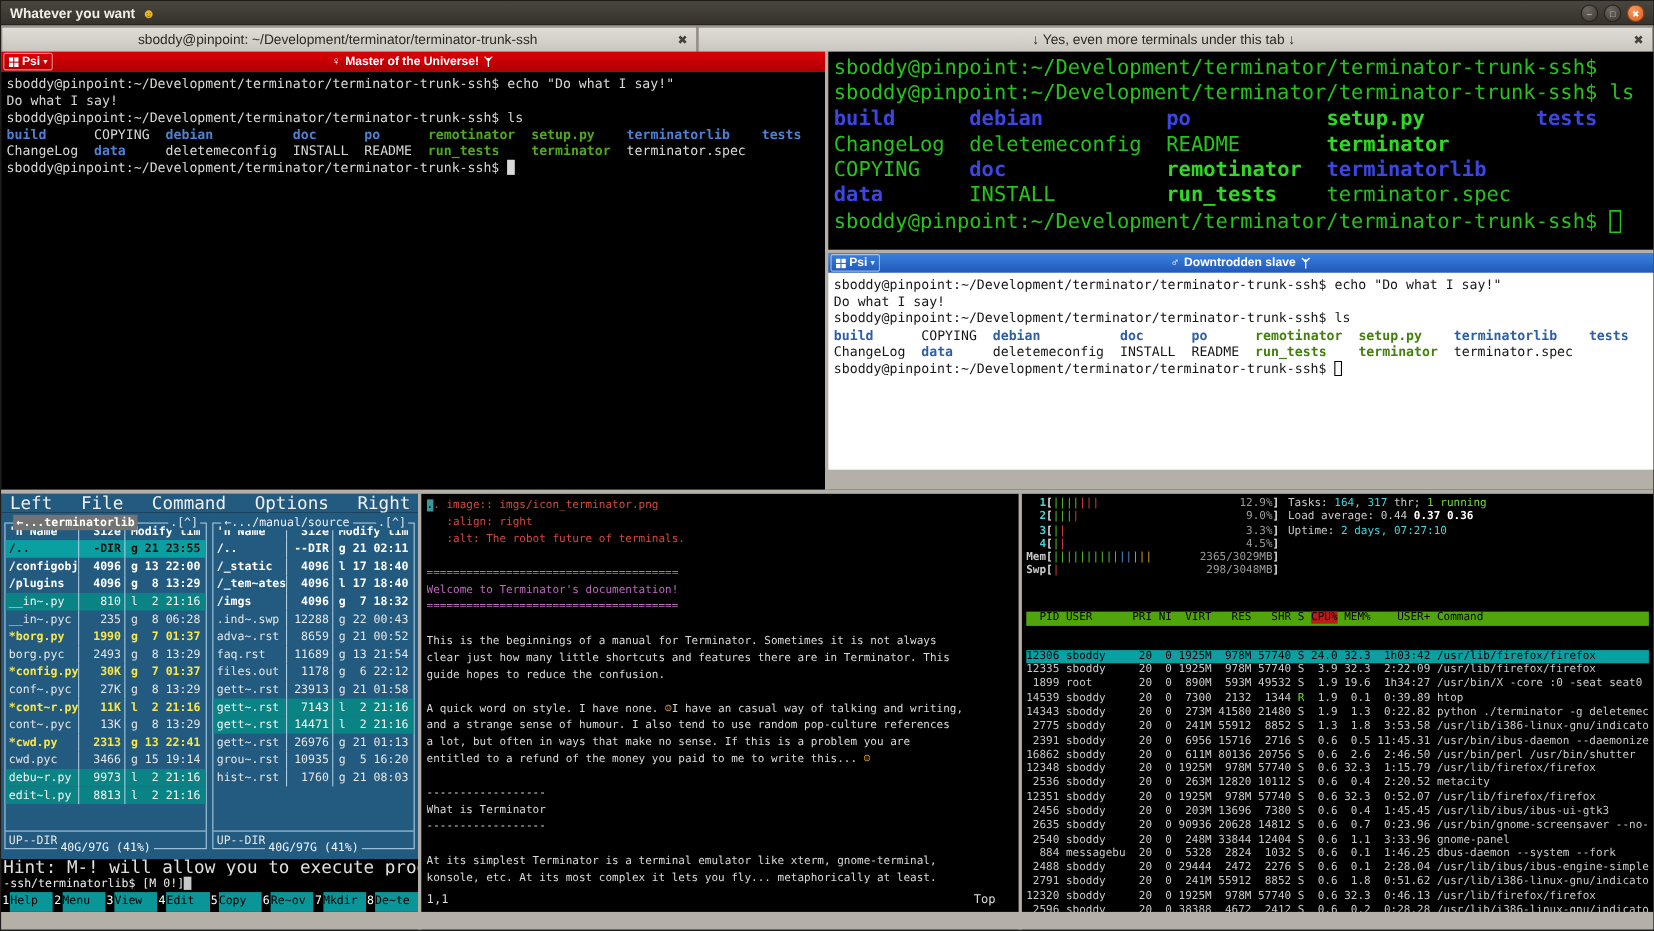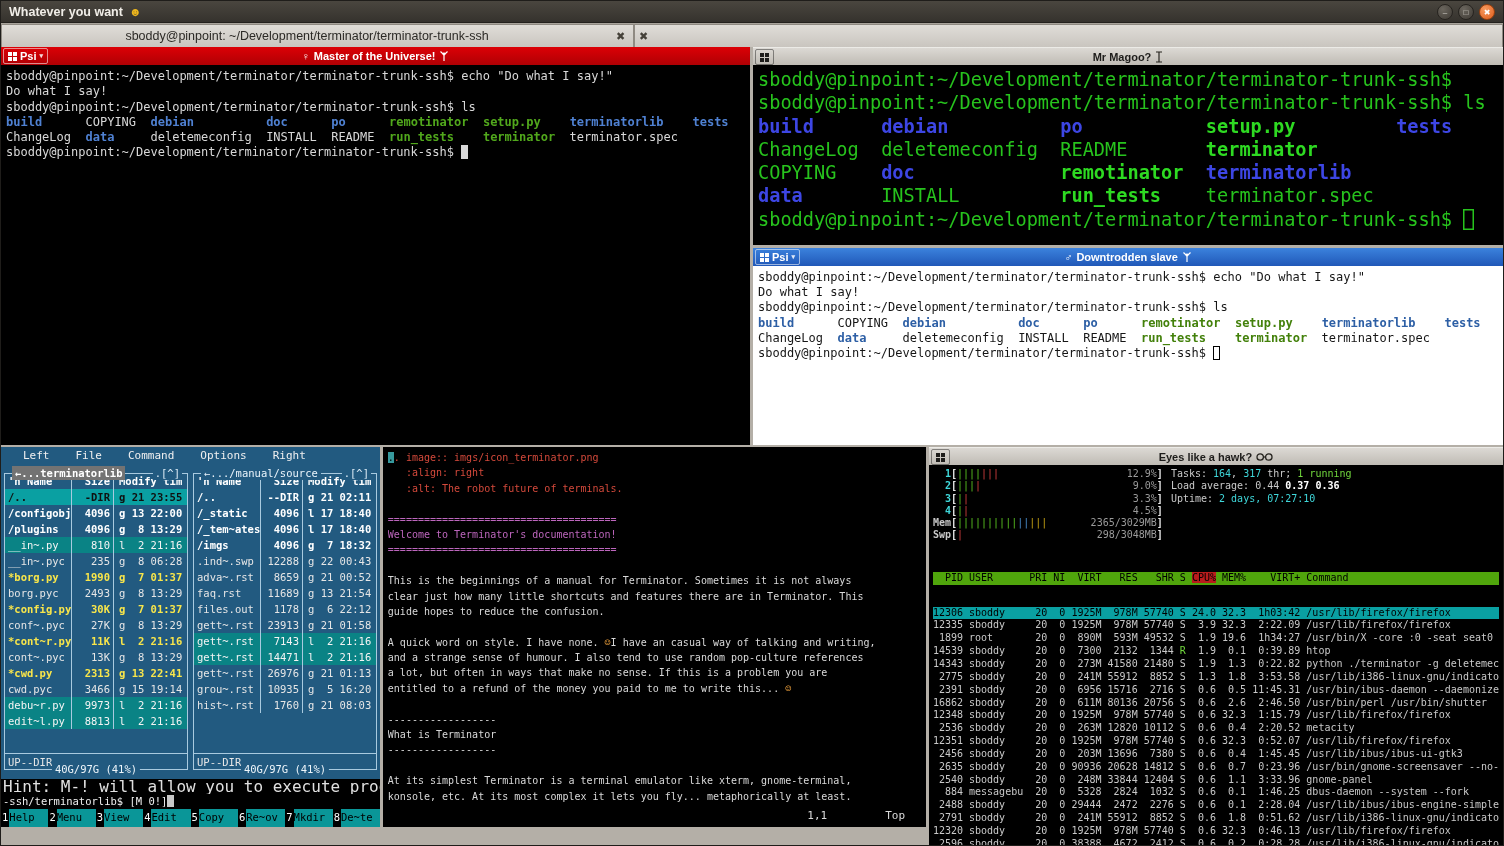--- a/index.html
+++ b/index.html
@@ -69,25 +69,25 @@
 .t-slave .c-exe{color:#43810b;font-weight:bold}
 .t-slave .c-hcursor{box-shadow:inset 0 0 0 1px #000}
 
 
 .t-vim{height:380px;padding:3px 5px;color:#d9d9d9;display:flex;flex-direction:column}
 .t-vim .tline{font-size:10px;line-height:15.4px;height:15.4px}
 .t-vim .c-red{color:#d4493b}
 .t-vim .c-purple{color:#bd66bd}
 .t-vim .c-emoji{color:#f2a33c}
 .t-vim .c-vcursor{background:#37999d;color:#000}
-.vim-status{margin-top:auto;display:flex;justify-content:flex-end;gap:58px;padding:0 16px 2px 0;font-family:"DejaVu Sans Mono",monospace;font-size:11px;color:#d9d9d9}
+.vim-status{margin-top:auto;display:flex;justify-content:space-between;gap:58px;padding:0 16px 2px 0;font-family:"DejaVu Sans Mono",monospace;font-size:11px;color:#d9d9d9}
 
 
 .mc{height:380px;display:flex;flex-direction:column;background:#000;font-family:"DejaVu Sans Mono",monospace;white-space:pre}
-.mc-menu{flex:0 0 17px;background:#225a80;color:#f0f0f0;font-size:11px;line-height:17px;display:flex;gap:26px;padding-left:22px}
+.mc-menu{flex:0 0 17px;background:#225a80;color:#f0f0f0;font-size:16px;line-height:17px;display:flex;gap:26px;padding-left:8px}
 .mc-panels{flex:1;display:flex;gap:5px;background:#225a80;padding:9px 3px}
 .mc-panel{flex:1;position:relative;border:1px solid #a9cadf;display:flex;flex-direction:column;font-size:10.5px;overflow:visible}
 .mc-path{position:absolute;top:-8px;left:7px;background:#737373;padding:0 3px;color:#fff;font-weight:bold;line-height:14px;font-size:10.5px}
 .mc-path.plain{background:#225a80;color:#eaf4fb;font-weight:normal}
 .mc-corner{position:absolute;top:-8px;right:5px;background:#225a80;padding:0 2px;color:#dcebf5;line-height:14px;font-size:10.5px}
 .mc-free{position:absolute;bottom:-8px;left:50%;transform:translateX(-50%);background:#225a80;padding:0 3px;color:#eef6fb;line-height:15px;font-size:10.5px;white-space:nowrap}
 .mc-headrow,.mc-row{display:grid;grid-template-columns:1fr 42px 74px;height:16px;line-height:16px;color:#e6e6e6}
 .mc-headrow{height:15px;line-height:15px;font-weight:bold;color:#fff}
 .mc-hsize,.mc-size{text-align:right;border-left:1px solid #a9cadf;padding-right:3px;overflow:hidden}
 .mc-hdate,.mc-date{border-left:1px solid #a9cadf;padding-left:5px;overflow:hidden}
@@ -146,20 +146,21 @@
       <span class="win-btn close">✖</span>
     </span>
   </div>
 
   <div class="tabbar">
     <div class="tab" style="width:633px">
       <span class="tab-label">sboddy@pinpoint: ~/Development/terminator/terminator-trunk-ssh</span>
       <span class="tab-close">✖</span>
     </div>
     <div class="tab" style="flex:1">
+      <span class="tab-label">↓ Yes, even more terminals under this tab ↓</span>
       <span class="tab-close">✖</span>
     </div>
   </div>
 
   <div class="top-row">
 
     <div class="pane" style="width:749px">
       <div class="tbar red">
         <span class="tb-chip">
           <svg class="gicon" viewBox="0 0 9 9">
@@ -179,36 +180,20 @@
               <circle cx="5" cy="4" r="1.4"></circle>
             </svg>
         </span>
       </div>
       <div class="tbody t-master"><div class="tline"><span>sboddy@pinpoint:~/Development/terminator/terminator-trunk-ssh$ echo "Do what I say!"</span></div><div class="tline"><span>Do what I say!</span></div><div class="tline"><span>sboddy@pinpoint:~/Development/terminator/terminator-trunk-ssh$ ls</span></div><div class="tline"><span class="c-dir">build</span><span>      </span><span>COPYING</span><span>  </span><span class="c-dir">debian</span><span>          </span><span class="c-dir">doc</span><span>      </span><span class="c-dir">po</span><span>      </span><span class="c-exe">remotinator</span><span>  </span><span class="c-exe">setup.py</span><span>    </span><span class="c-dir">terminatorlib</span><span>    </span><span class="c-dir">tests</span></div><div class="tline"><span>ChangeLog</span><span>  </span><span class="c-dir">data</span><span>     </span><span>deletemeconfig</span><span>  </span><span>INSTALL</span><span>  </span><span>README</span><span>  </span><span class="c-exe">run_tests</span><span>    </span><span class="c-exe">terminator</span><span>  </span><span>terminator.spec</span></div><div class="tline"><span>sboddy@pinpoint:~/Development/terminator/terminator-trunk-ssh$ </span><span class="c-cursor"> </span></div></div>
     </div>
 
     <div class="vdiv"></div>
 
     <div class="pane" style="flex:1">
-      <div class="tbar grey">
-        <span class="tb-chip">
-          <svg class="gicon" viewBox="0 0 9 9">
-              <rect width="4" height="4"></rect>
-              <rect x="5" width="4" height="4"></rect>
-              <rect y="5" width="4" height="4"></rect>
-              <rect x="5" y="5" width="4" height="4"></rect>
-            </svg>
-        </span>
-        <span class="tb-title">
-          <span>Mr Magoo?</span>
-          <svg class="ibeam" viewBox="0 0 8 12">
-              <path d="M1 1h6M4 1v10M1 11h6"></path>
-            </svg>
-        </span>
-      </div>
       <div class="tbody t-magoo"><div class="tline"><span>sboddy@pinpoint:~/Development/terminator/terminator-trunk-ssh$</span></div><div class="tline"><span>sboddy@pinpoint:~/Development/terminator/terminator-trunk-ssh$ ls</span></div><div class="tline"><span class="c-dir">build</span><span>      </span><span class="c-dir">debian</span><span>          </span><span class="c-dir">po</span><span>           </span><span class="c-exe">setup.py</span><span>         </span><span class="c-dir">tests</span></div><div class="tline"><span>ChangeLog</span><span>  </span><span>deletemeconfig</span><span>  </span><span>README</span><span>       </span><span class="c-exe">terminator</span></div><div class="tline"><span>COPYING</span><span>    </span><span class="c-dir">doc</span><span>             </span><span class="c-exe">remotinator</span><span>  </span><span class="c-dir">terminatorlib</span></div><div class="tline"><span class="c-dir">data</span><span>       </span><span>INSTALL</span><span>         </span><span class="c-exe">run_tests</span><span>    </span><span>terminator.spec</span></div><div class="tline"><span>sboddy@pinpoint:~/Development/terminator/terminator-trunk-ssh$ </span><span class="c-hcursor"> </span></div></div>
 
       <div class="hdiv3"></div>
 
       <div class="tbar blue">
         <span class="tb-chip">
           <svg class="gicon" viewBox="0 0 9 9">
               <rect width="4" height="4"></rect>
               <rect x="5" width="4" height="4"></rect>
               <rect y="5" width="4" height="4"></rect>
@@ -277,44 +262,26 @@
         <div class="vim-status">
           <span>1,1</span>
           <span>Top</span>
         </div>
       </div>
     </div>
 
     <div class="vdiv"></div>
 
     <div class="pane" style="flex:1">
-      <div class="tbar grey">
-        <span class="tb-chip">
-          <svg class="gicon" viewBox="0 0 9 9">
-              <rect width="4" height="4"></rect>
-              <rect x="5" width="4" height="4"></rect>
-              <rect y="5" width="4" height="4"></rect>
-              <rect x="5" y="5" width="4" height="4"></rect>
-            </svg>
-        </span>
-        <span class="tb-title">
-          <span>Eyes like a hawk?</span>
-          <svg class="specs" viewBox="0 0 17 10">
-              <circle cx="4.2" cy="5" r="3.2"></circle>
-              <circle cx="12.8" cy="5" r="3.2"></circle>
-              <path d="M7.4 5h2.2"></path>
-            </svg>
-        </span>
-      </div>
       <div class="tbody t-htop">
         <div class="htop-head">
           <div class="meters"><div class="meter"><span class="m-label">  1</span><span class="m-br">[</span><span class="m-area"><span class="m-bars"><span class="mb-g">||||</span><span class="mb-r">|||</span></span><span class="m-text">12.9%</span></span><span class="m-br">]</span></div><div class="meter"><span class="m-label">  2</span><span class="m-br">[</span><span class="m-area"><span class="m-bars"><span class="mb-g">|||</span><span class="mb-r">|</span></span><span class="m-text">9.0%</span></span><span class="m-br">]</span></div><div class="meter"><span class="m-label">  3</span><span class="m-br">[</span><span class="m-area"><span class="m-bars"><span class="mb-g">|</span><span class="mb-r">|</span></span><span class="m-text">3.3%</span></span><span class="m-br">]</span></div><div class="meter"><span class="m-label">  4</span><span class="m-br">[</span><span class="m-area"><span class="m-bars"><span class="mb-g">|</span><span class="mb-r">|</span></span><span class="m-text">4.5%</span></span><span class="m-br">]</span></div><div class="meter"><span class="m-label pl">Mem</span><span class="m-br">[</span><span class="m-area"><span class="m-bars"><span class="mb-g">||||||||||</span><span class="mb-b">||</span><span class="mb-y">|||</span></span><span class="m-text">2365/3029MB</span></span><span class="m-br">]</span></div><div class="meter"><span class="m-label pl">Swp</span><span class="m-br">[</span><span class="m-area"><span class="m-bars"><span class="mb-r">|</span></span><span class="m-text">298/3048MB</span></span><span class="m-br">]</span></div></div>
           <div class="hinfo"><div class="tline"><span>Tasks: </span><span class="c-cy">164</span><span>, </span><span class="c-cy">317</span><span> thr</span><span>; </span><span class="c-gr">1 running</span></div><div class="tline"><span>Load average: </span><span>0.44 </span><span class="c-b">0.37 </span><span class="c-b">0.36</span></div><div class="tline"><span>Uptime: </span><span class="c-cy">2 days, 07:27:10</span></div></div>
         </div>
         <div class="h-table">
-          <div><div class="h-row h-head"><span>  PID</span> <span>USER     </span> <span>PRI</span> <span>NI</span> <span> VIRT</span> <span>  RES</span> <span>  SHR</span> <span>S</span> <span class="h-sort">CPU%</span> <span>MEM%</span> <span>   VIRT+</span> <span>Command</span></div></div>
+          <div><div class="h-row h-head"><span>  PID</span> <span>USER     </span> <span>PRI</span> <span>NI</span> <span> VIRT</span> <span>  RES</span> <span>  SHR</span> <span>S</span> <span class="h-sort">CPU%</span> <span>MEM%</span> <span>   USER+</span> <span>Command</span></div></div>
           <div class="h-rows"><div class="h-row h-sel"><span>12306</span> <span>sboddy   </span> <span> 20</span> <span> 0</span> <span>1925M</span> <span> 978M</span> <span>57740</span> <span>S</span> <span>24.0</span> <span>32.3</span> <span> 1h03:42</span> <span>/usr/lib/firefox/firefox</span></div><div class="h-row"><span>12335</span> <span>sboddy   </span> <span> 20</span> <span> 0</span> <span>1925M</span> <span> 978M</span> <span>57740</span> <span>S</span> <span> 3.9</span> <span>32.3</span> <span> 2:22.09</span> <span>/usr/lib/firefox/firefox</span></div><div class="h-row"><span> 1899</span> <span>root     </span> <span> 20</span> <span> 0</span> <span> 890M</span> <span> 593M</span> <span>49532</span> <span>S</span> <span> 1.9</span> <span>19.6</span> <span> 1h34:27</span> <span>/usr/bin/X -core :0 -seat seat0</span></div><div class="h-row"><span>14539</span> <span>sboddy   </span> <span> 20</span> <span> 0</span> <span> 7300</span> <span> 2132</span> <span> 1344</span> <span class="h-running">R</span> <span> 1.9</span> <span> 0.1</span> <span> 0:39.89</span> <span>htop</span></div><div class="h-row"><span>14343</span> <span>sboddy   </span> <span> 20</span> <span> 0</span> <span> 273M</span> <span>41580</span> <span>21480</span> <span>S</span> <span> 1.9</span> <span> 1.3</span> <span> 0:22.82</span> <span>python ./terminator -g deletemec</span></div><div class="h-row"><span> 2775</span> <span>sboddy   </span> <span> 20</span> <span> 0</span> <span> 241M</span> <span>55912</span> <span> 8852</span> <span>S</span> <span> 1.3</span> <span> 1.8</span> <span> 3:53.58</span> <span>/usr/lib/i386-linux-gnu/indicato</span></div><div class="h-row"><span> 2391</span> <span>sboddy   </span> <span> 20</span> <span> 0</span> <span> 6956</span> <span>15716</span> <span> 2716</span> <span>S</span> <span> 0.6</span> <span> 0.5</span> <span>11:45.31</span> <span>/usr/bin/ibus-daemon --daemonize</span></div><div class="h-row"><span>16862</span> <span>sboddy   </span> <span> 20</span> <span> 0</span> <span> 611M</span> <span>80136</span> <span>20756</span> <span>S</span> <span> 0.6</span> <span> 2.6</span> <span> 2:46.50</span> <span>/usr/bin/perl /usr/bin/shutter</span></div><div class="h-row"><span>12348</span> <span>sboddy   </span> <span> 20</span> <span> 0</span> <span>1925M</span> <span> 978M</span> <span>57740</span> <span>S</span> <span> 0.6</span> <span>32.3</span> <span> 1:15.79</span> <span>/usr/lib/firefox/firefox</span></div><div class="h-row"><span> 2536</span> <span>sboddy   </span> <span> 20</span> <span> 0</span> <span> 263M</span> <span>12820</span> <span>10112</span> <span>S</span> <span> 0.6</span> <span> 0.4</span> <span> 2:20.52</span> <span>metacity</span></div><div class="h-row"><span>12351</span> <span>sboddy   </span> <span> 20</span> <span> 0</span> <span>1925M</span> <span> 978M</span> <span>57740</span> <span>S</span> <span> 0.6</span> <span>32.3</span> <span> 0:52.07</span> <span>/usr/lib/firefox/firefox</span></div><div class="h-row"><span> 2456</span> <span>sboddy   </span> <span> 20</span> <span> 0</span> <span> 203M</span> <span>13696</span> <span> 7380</span> <span>S</span> <span> 0.6</span> <span> 0.4</span> <span> 1:45.45</span> <span>/usr/lib/ibus/ibus-ui-gtk3</span></div><div class="h-row"><span> 2635</span> <span>sboddy   </span> <span> 20</span> <span> 0</span> <span>90936</span> <span>20628</span> <span>14812</span> <span>S</span> <span> 0.6</span> <span> 0.7</span> <span> 0:23.96</span> <span>/usr/bin/gnome-screensaver --no-</span></div><div class="h-row"><span> 2540</span> <span>sboddy   </span> <span> 20</span> <span> 0</span> <span> 248M</span> <span>33844</span> <span>12404</span> <span>S</span> <span> 0.6</span> <span> 1.1</span> <span> 3:33.96</span> <span>gnome-panel</span></div><div class="h-row"><span>  884</span> <span>messagebu</span> <span> 20</span> <span> 0</span> <span> 5328</span> <span> 2824</span> <span> 1032</span> <span>S</span> <span> 0.6</span> <span> 0.1</span> <span> 1:46.25</span> <span>dbus-daemon --system --fork</span></div><div class="h-row"><span> 2488</span> <span>sboddy   </span> <span> 20</span> <span> 0</span> <span>29444</span> <span> 2472</span> <span> 2276</span> <span>S</span> <span> 0.6</span> <span> 0.1</span> <span> 2:28.04</span> <span>/usr/lib/ibus/ibus-engine-simple</span></div><div class="h-row"><span> 2791</span> <span>sboddy   </span> <span> 20</span> <span> 0</span> <span> 241M</span> <span>55912</span> <span> 8852</span> <span>S</span> <span> 0.6</span> <span> 1.8</span> <span> 0:51.62</span> <span>/usr/lib/i386-linux-gnu/indicato</span></div><div class="h-row"><span>12320</span> <span>sboddy   </span> <span> 20</span> <span> 0</span> <span>1925M</span> <span> 978M</span> <span>57740</span> <span>S</span> <span> 0.6</span> <span>32.3</span> <span> 0:46.13</span> <span>/usr/lib/firefox/firefox</span></div><div class="h-row"><span> 2596</span> <span>sboddy   </span> <span> 20</span> <span> 0</span> <span>38388</span> <span> 4672</span> <span> 2412</span> <span>S</span> <span> 0.6</span> <span> 0.2</span> <span> 0:28.28</span> <span>/usr/lib/i386-linux-gnu/indicato</span></div></div>
         </div>
         
       </div>
     </div>
   </div>
 </div>
 
 </body></html>

